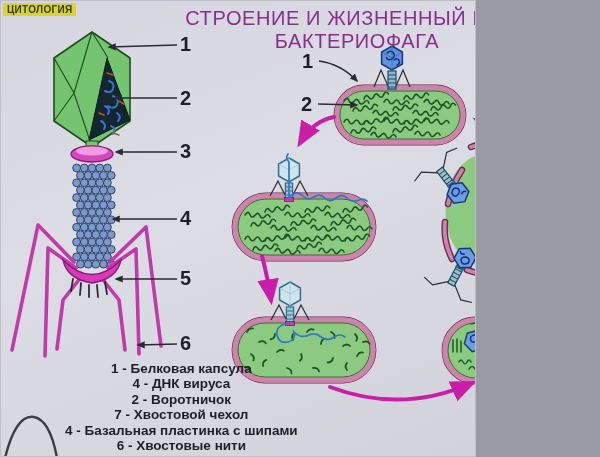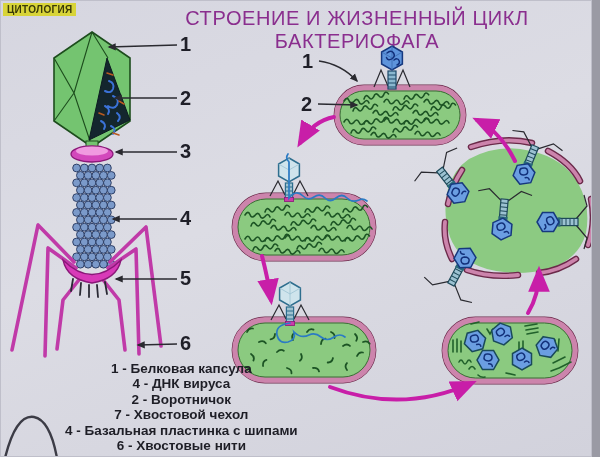--- a/index.html
+++ b/index.html
@@ -1,16 +1,16 @@
 <!DOCTYPE html>
 <html><head>
 <meta charset="utf-8">
 <style>
   html,body{margin:0;padding:0;background:#9a9aa4;}
-  .board{position:relative;width:592px;height:457px;overflow:hidden;
+  .board{position:relative;width:476px;height:457px;overflow:hidden;
     background:linear-gradient(160deg,#d6d6e0 0%,#dcdce4 45%,#d2d2dc 100%);
     border:1px solid #bfbfca;box-sizing:border-box;
     font-family:"Liberation Sans",sans-serif;}
   .tag{position:absolute;left:2px;top:2px;background:#d8d438;color:#3a3a08;
     font-size:10px;font-weight:bold;padding:1px 4px;letter-spacing:.3px;}
   .title{position:absolute;left:118px;top:6px;width:476px;text-align:center;
     color:#8a2e8e;font-size:20px;font-weight:normal;letter-spacing:.6px;}
   .legend{position:absolute;color:#1e1e26;font-size:13.5px;font-weight:bold;}
   .legend div{line-height:15.4px;white-space:nowrap;}
   .legend-left{left:64px;top:360px;text-align:center;}

